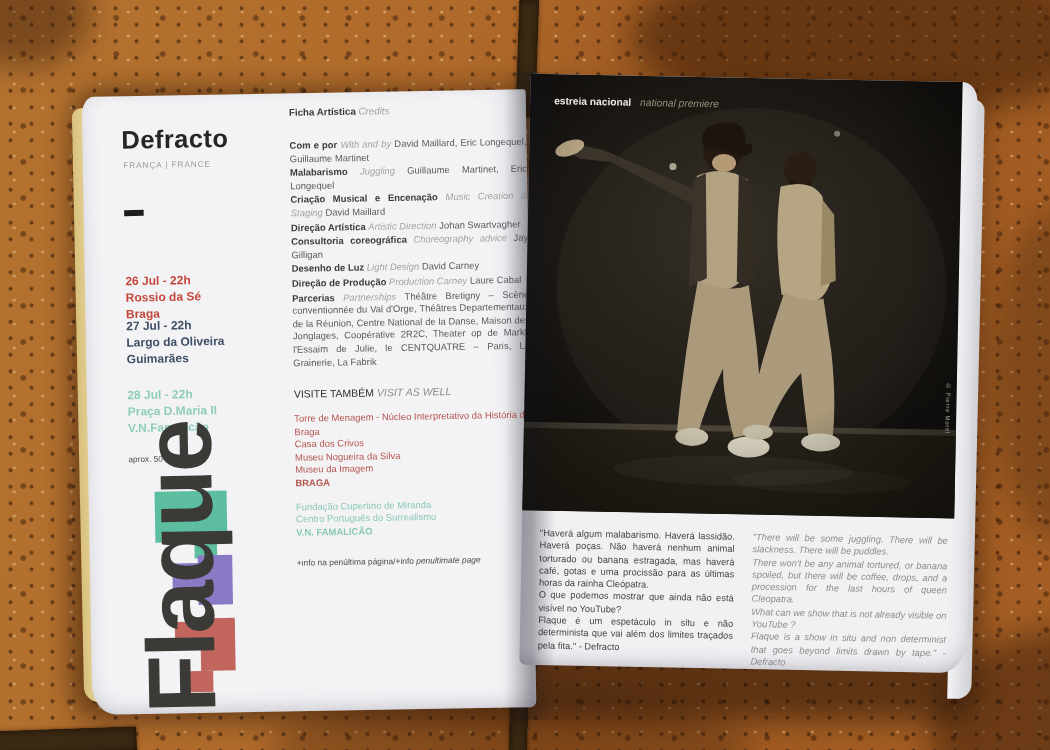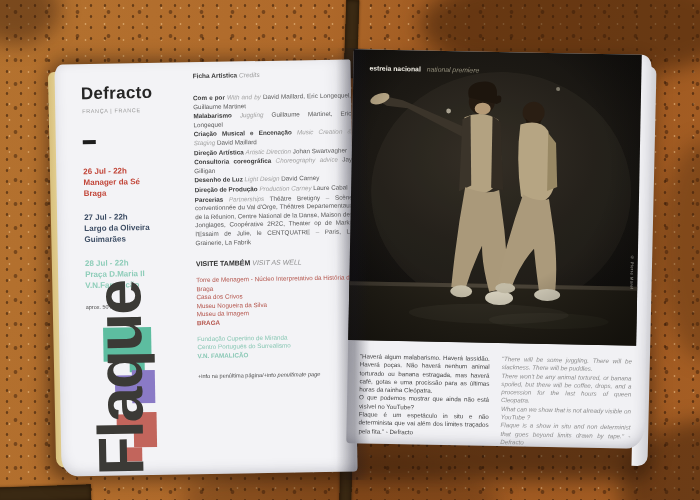--- a/index.html
+++ b/index.html
@@ -45,21 +45,21 @@
     box-shadow:inset 16px 0 20px -14px rgba(40,40,55,.5), inset -4px -6px 14px -6px rgba(60,60,80,.3);}
   .fold{position:absolute;left:286px;top:0;width:34px;height:432px;pointer-events:none;
     background:linear-gradient(to right,rgba(20,20,35,0),rgba(20,20,35,.22) 45%,rgba(20,20,35,.25) 55%,rgba(20,20,35,0));}
 
   
   .lp-title{position:absolute;left:26px;top:20px;font-size:17px;font-weight:bold;color:#262626;letter-spacing:.3px;}
   .lp-sub{position:absolute;left:27px;top:44px;font-size:5.5px;color:#9b9b9b;letter-spacing:.6px;}
   .lp-dash{position:absolute;left:27px;top:76px;width:13px;height:4px;background:#1d1d1d;}
   .date-block{position:absolute;left:27px;font-size:8px;line-height:11px;font-weight:600;}
   .date-block .city{font-weight:bold;}
-  .db-red{top:102px;color:#c2473a;}
+  .db-red{top:118px;color:#c2473a;}
   .db-navy{top:148px;color:#3e4e65;}
   .db-teal{top:194px;color:#8ecdb9;}
   .lp-meta{position:absolute;left:27px;top:240px;font-size:5.5px;color:#4c4c4c;}
 
   .flaque-wrap{position:absolute;left:14px;top:412px;width:228px;height:96px;
     transform:rotate(-90deg);transform-origin:top left;z-index:2;}
   .flaque-text{font-size:64px;font-weight:bold;color:#3b3a36;letter-spacing:-2px;line-height:92px;}
   .sq{position:absolute;z-index:1;}
   .sq-teal-a{left:44px;top:264px;width:48px;height:34px;background:#5dbda0;}
   .sq-teal-b{left:70px;top:296px;width:15px;height:13px;background:#5dbda0;}
@@ -73,21 +73,21 @@
   .credits-head{font-size:6.5px;color:#3f3f3f;}
   .credits-head b{font-weight:bold;color:#3a3a3a;}
   .credits-head i{color:#a0a0a0;font-weight:normal;}
   .credit-list{margin-top:15px;}
   .credit-item{font-size:6.3px;line-height:8.6px;color:#5a5a5a;text-align:justify;margin-bottom:1px;}
   .c-label{font-weight:bold;color:#3c3c3c;}
   .c-en{font-style:italic;color:#a3a3a3;}
 
   .visit-col{position:absolute;left:138px;top:198px;width:158px;}
   .visit-head{font-size:7px;color:#2f2f2f;}
-  .visit-head b{font-weight:bold;}
+  .visit-head b{font-weight:normal;}
   .visit-head i{color:#8f8f8f;font-weight:normal;}
   .visit-list{margin-top:9px;font-size:6.3px;line-height:8.6px;}
   .visit-red{color:#b4544b;}
   .visit-teal{color:#8ac8b5;margin-top:7px;}
   .visit-city{font-weight:bold;}
   .visit-note{margin-top:13px;font-size:5.6px;color:#4a4a4a;}
   .visit-note i{color:#4a4a4a;}
 
   
   .photo{position:absolute;left:0;top:0;width:288px;height:291px;overflow:hidden;
@@ -123,21 +123,21 @@
     <div class="underpage-left"></div>
     <div class="underpage-right"></div>
 
     <div class="page page-left">
       <div class="lp-title">Defracto</div>
       <div class="lp-sub">FRANÇA | FRANCE</div>
       <div class="lp-dash"></div>
 
       <div class="date-block db-red">
         <div>26 Jul - 22h</div>
-        <div>Manager da Sé</div>
+        <div>Rossio da Sé</div>
         <div class="city">Braga</div>
       </div>
       <div class="date-block db-navy">
         <div>27 Jul - 22h</div>
         <div>Largo da Oliveira</div>
         <div class="city">Guimarães</div>
       </div>
       <div class="date-block db-teal">
         <div>28 Jul - 22h</div>
         <div>Praça D.Maria II</div>

